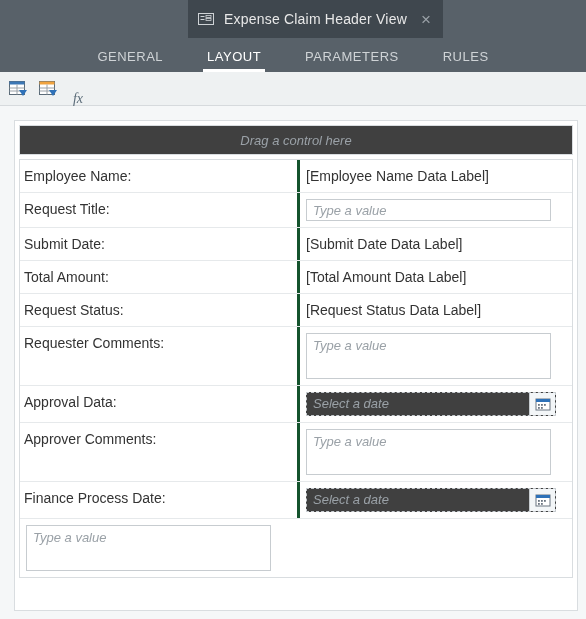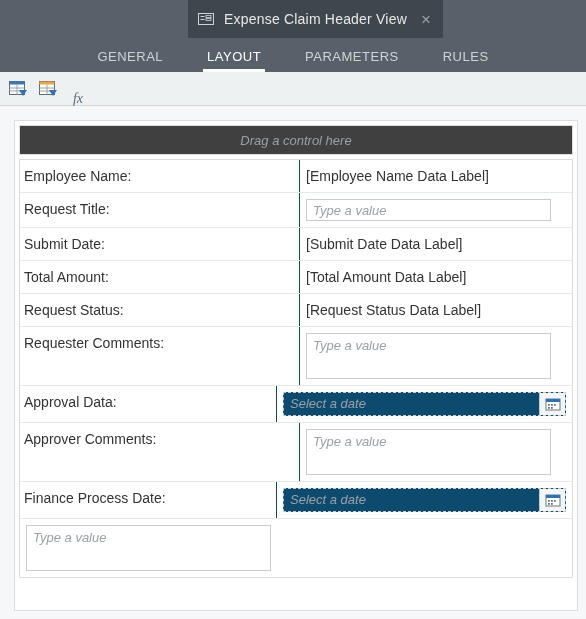--- a/index.html
+++ b/index.html
@@ -117,21 +117,21 @@
   .form-row {
     display: flex;
     border-bottom: 1px solid #e6e9eb;
   }
   .form-row:last-child { border-bottom: none; }
   .cell-label {
     width: 280px;
     padding: 8px 6px 8px 4px;
     color: #333;
     font-size: 14px;
-    border-right: 1px solid #14532d;
+    border-right: 3px solid #14532d;
     display: flex;
     align-items: flex-start;
   }
   .cell-value {
     flex: 1;
     padding: 6px 6px 6px 6px;
     display: flex;
     align-items: flex-start;
   }
   .form-row.tall .cell-label,
@@ -159,26 +159,26 @@
     width: 245px;
     height: 46px;
     border: 1px solid #c7ccd0;
     padding: 4px 6px;
     font-size: 13px;
     color: #333;
     font-family: inherit;
     resize: none;
   }
   .date-field {
-    width: 283px;
+    width: 250px;
     height: 24px;
     border: 1px dashed #c7ccd0;
     display: flex;
     align-items: stretch;
-    background: #0c4a6e;
+    background: #404040;
   }
   .date-field .dinp {
     flex: 1;
     padding: 3px 6px;
     font-size: 13px;
     font-style: italic;
     color: #9aa1a7;
     border: none;
     outline: none;
   }

